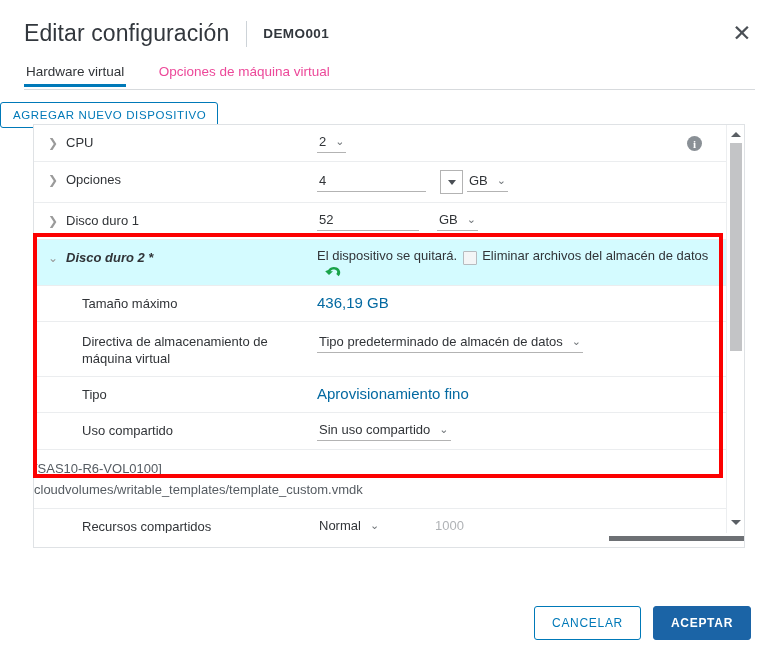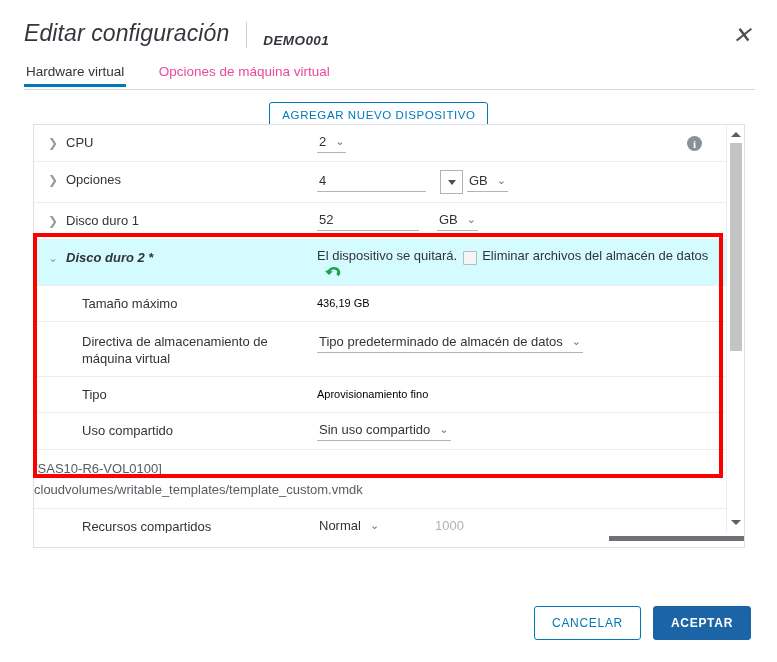--- a/index.html
+++ b/index.html
@@ -4,36 +4,36 @@
 <style>
   html,body{margin:0;padding:0;}
   body{
     width:777px;height:662px;background:#ffffff;
     font-family:"Liberation Sans", sans-serif;
     color:#313438; overflow:hidden;
   }
   .dialog{position:relative;width:777px;height:662px;box-sizing:border-box;}
 
   
-  .header{display:flex;align-items:flex-end;padding:18px 22px 0 24px;font-style:italic;}
+  .header{display:flex;align-items:flex-start;padding:18px 22px 0 24px;}
   .title{font-size:23px;font-weight:400;color:#32373d;line-height:30px;letter-spacing:.1px;}
   .title-sep{width:1px;height:26px;background:#cdd3d8;margin:3px 16px 0 17px;}
   .subtitle{font-size:13.5px;font-weight:700;color:#32373d;letter-spacing:.4px;margin-top:8px;}
   .close-btn{margin-left:auto;width:26px;height:26px;display:flex;align-items:center;justify-content:center;
              color:#4a4f55;font-size:23px;font-weight:300;line-height:1;cursor:pointer;margin-top:2px;}
 
   
   .tabs{position:relative;margin:14px 22px 0 24px;height:28px;}
   .tabs-underline{position:absolute;left:0;right:0;bottom:0;height:1px;background:#d7dadd;}
   .tab{display:inline-block;font-size:13.5px;color:#ec4899;padding:0 2px 8px 2px;margin-right:26px;cursor:pointer;position:relative;}
   .tab.active{color:#313438;}
   .tab.active:after{content:"";position:absolute;left:0;right:0;bottom:0;height:3px;background:#0079b8;}
 
   
-  .addbar{display:flex;justify-content:center;padding:12px 20px 0 0;}
+  .addbar{display:flex;justify-content:flex-start;padding:12px 20px 0 0;}
   .add-btn{border:1px solid #0079b8;border-radius:3px;color:#0079b8;background:#fff;
            font-size:11.5px;letter-spacing:.6px;padding:6px 11px 6px 12px;cursor:pointer;
            font-family:"Liberation Sans", sans-serif;}
 
   
   .panel{position:absolute;left:33px;top:124px;width:712px;height:424px;
          border:1px solid #dfe2e5;box-sizing:border-box;background:#fff;overflow:hidden;}
   .rows{position:absolute;left:0;top:0;width:694px;}
 
   .row{display:flex;align-items:flex-start;border-bottom:1px solid #ebedef;min-height:34px;box-sizing:border-box;}
@@ -54,21 +54,21 @@
   .uinput.w-mem{width:105px;}
   .uinput.w-disk{width:98px;}
   .uinput.w-shares{width:90px;color:#b0b3b6;}
   .sel{display:inline-flex;align-items:center;border-bottom:1px solid #b3b3b3;
        font-size:13px;color:#313438;padding:1px 2px 3px 2px;cursor:pointer;}
   .sel .caret{margin-left:9px;color:#6f7478;font-size:11px;line-height:11px;}
   .spinbox{width:23px;height:24px;border:1px solid #b3b3b3;display:inline-flex;align-items:center;
            justify-content:center;margin:0 4px 0 0;cursor:pointer;box-sizing:border-box;}
   .spinbox .tri{width:0;height:0;border-left:4px solid transparent;border-right:4px solid transparent;
                 border-top:5px solid #4a4f55;}
-  .static-val{font-size:11px;color:#000000;line-height:18px;}
+  .static-val{font-size:15px;color:#0369a1;line-height:18px;}
   .path-val{font-size:13px;color:#565c62;line-height:21px;}
 
   .info-icon{position:absolute;right:26px;top:11px;width:15px;height:15px;border-radius:50%;
              background:#8a9096;color:#fff;font-size:11px;font-weight:700;display:flex;
              align-items:center;justify-content:center;font-family:"Liberation Serif",serif;}
 
   .chk{width:12px;height:12px;border:1px solid #b6bbbf;background:#f3f5f6;display:inline-block;
        margin:0 5px 0 6px;position:relative;top:2px;cursor:pointer;border-radius:1px;}
   .notice{font-size:13px;color:#313438;}
   .undo{margin-left:8px;display:inline-flex;align-items:center;cursor:pointer;position:relative;top:2px;}

